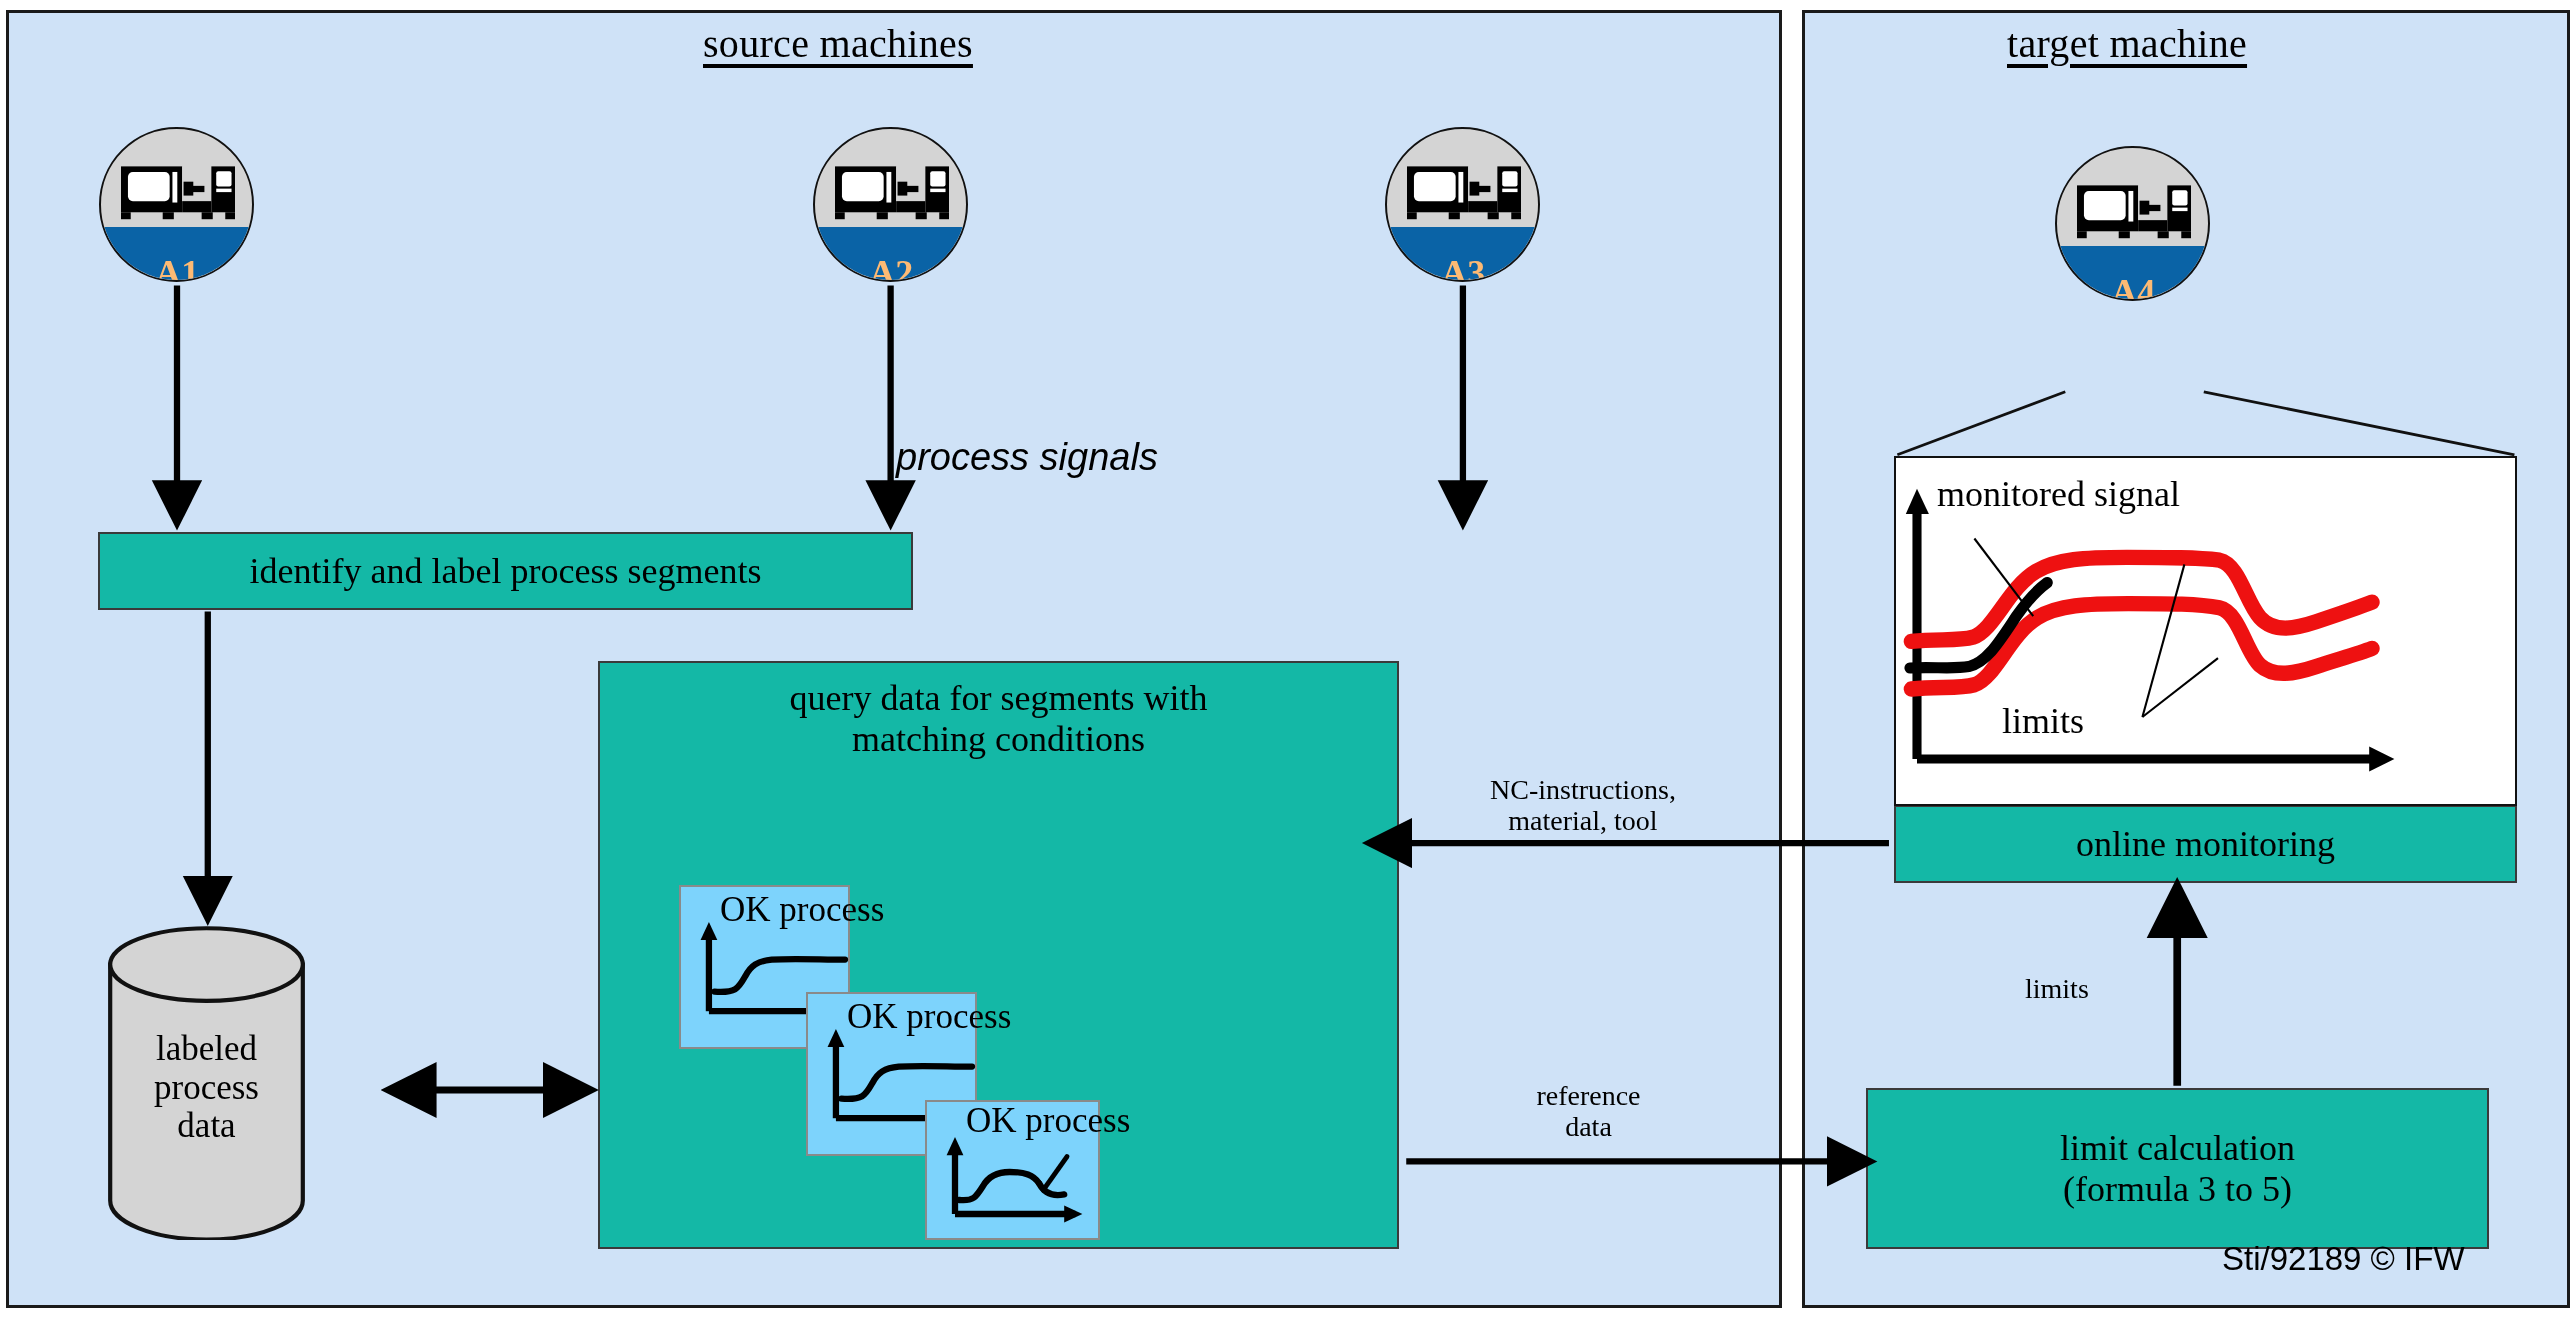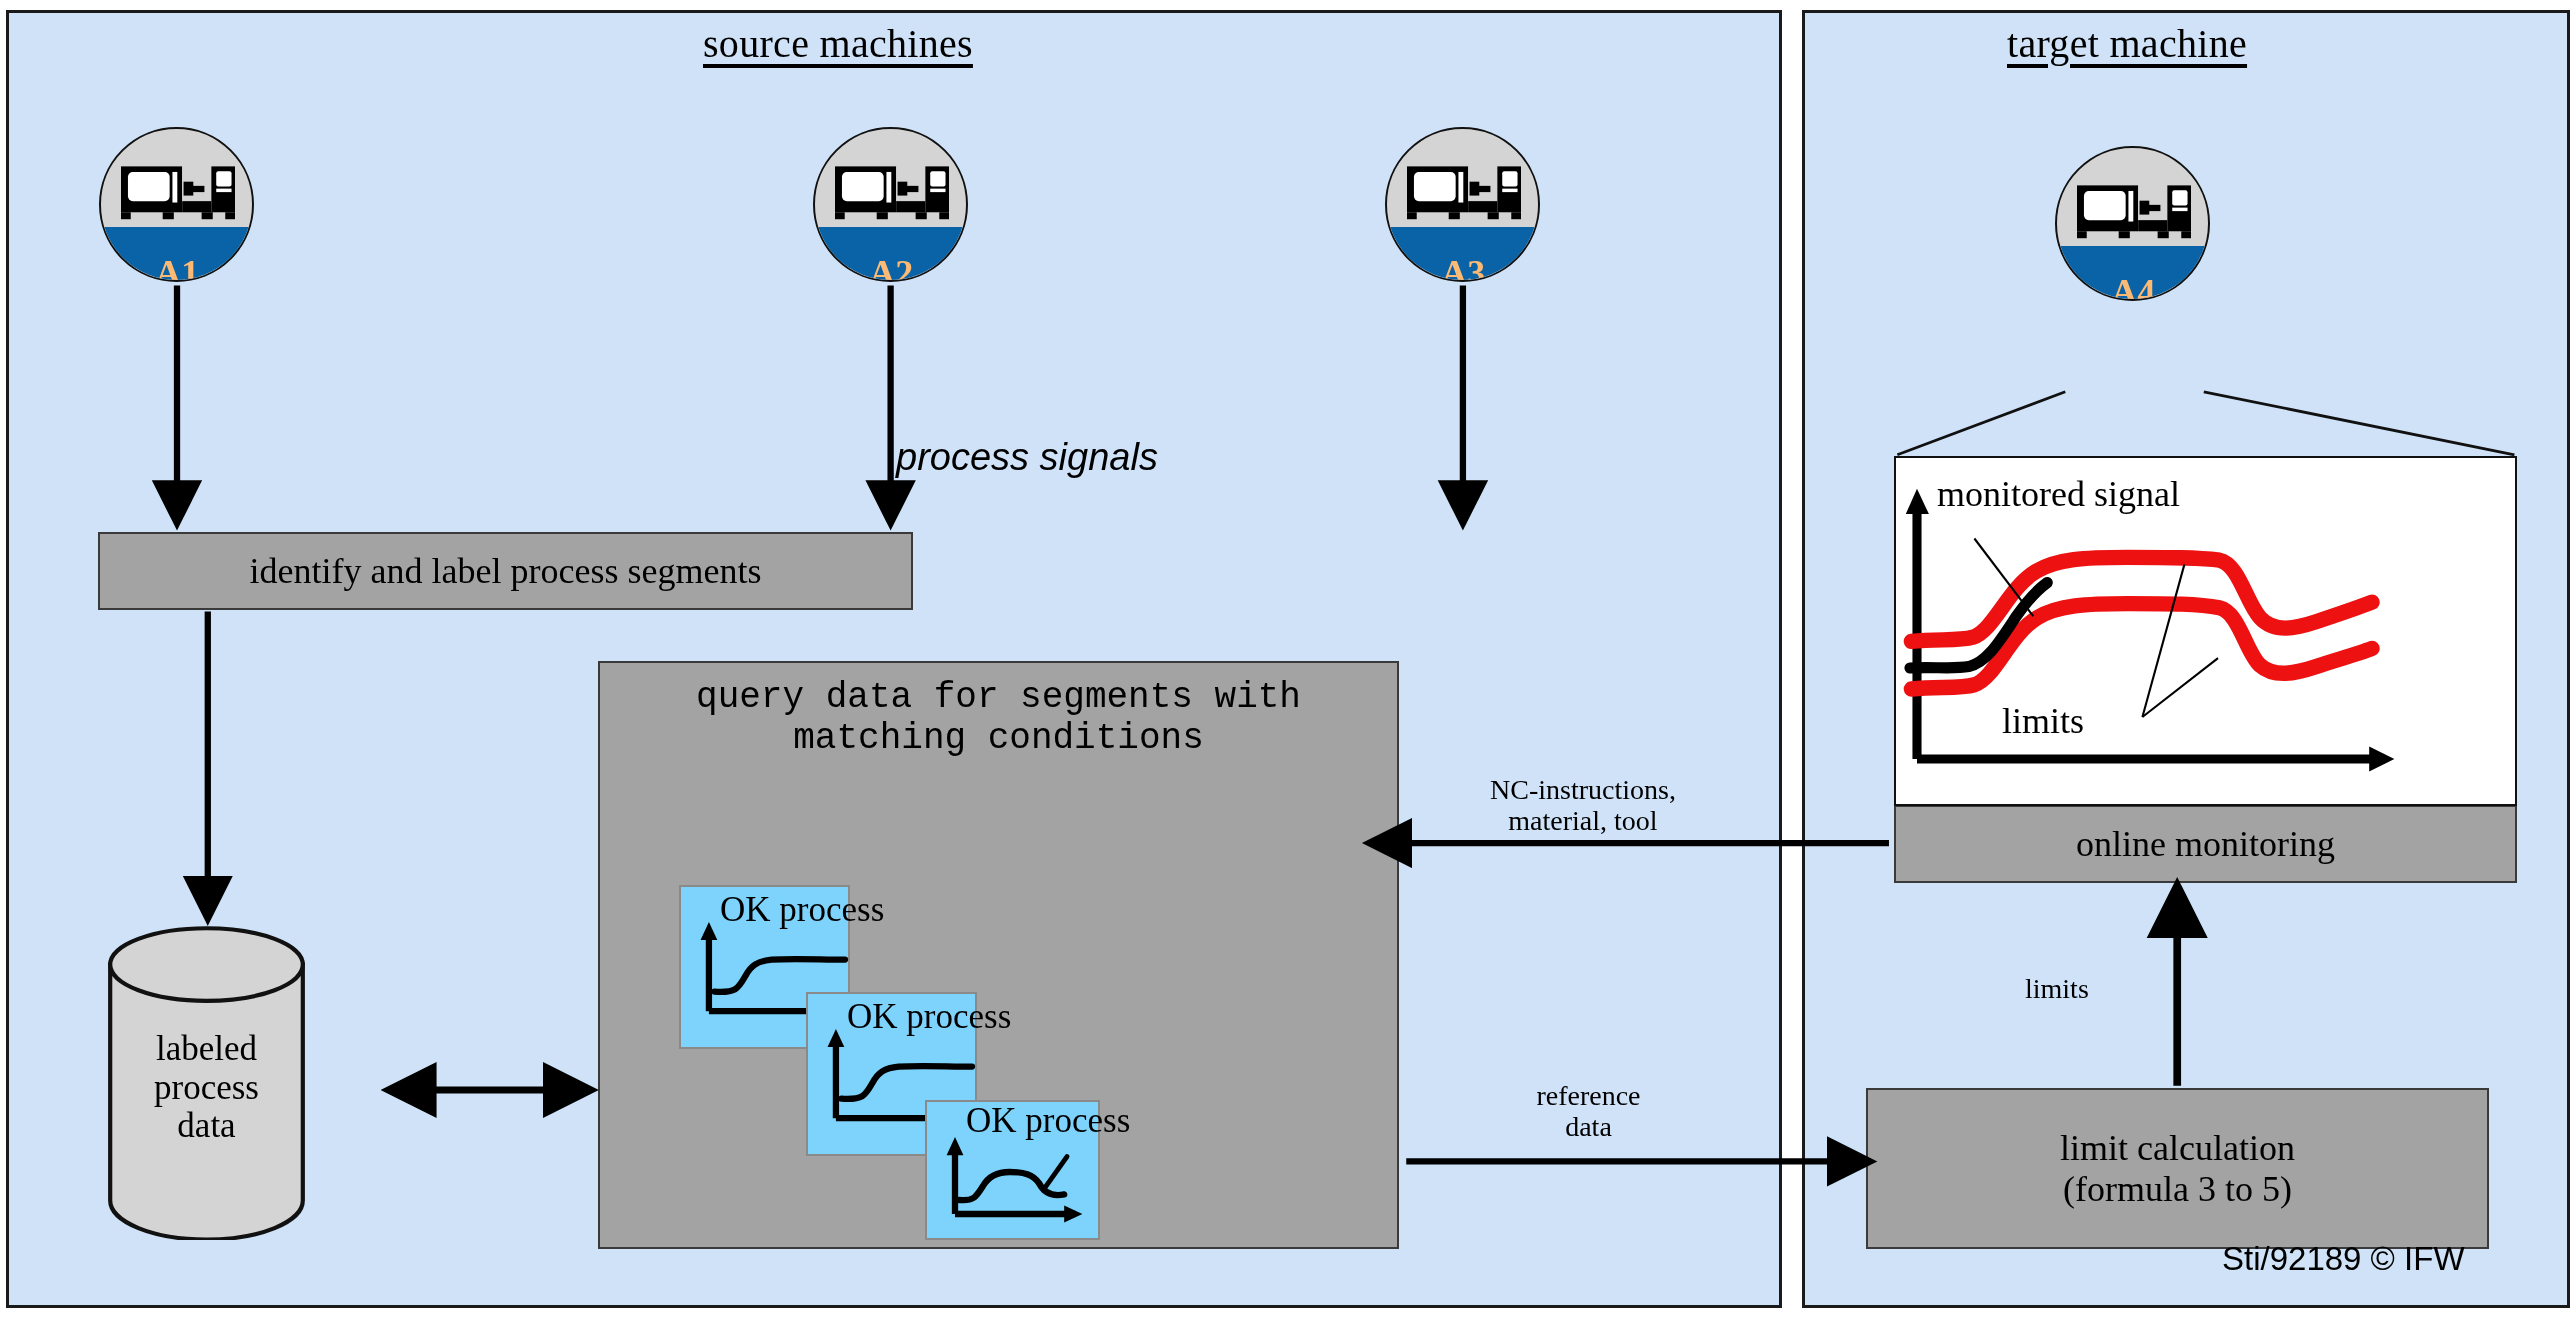--- a/index.html
+++ b/index.html
@@ -74,42 +74,42 @@
     position: absolute;
     left: 18px;
     top: 36px;
     width: 118px;
     height: 57px;
   }
 
   
   .gbox {
     position: absolute;
-    background: #a3a3a3;
+    background: #14b8a6;
     border: 2.8px solid #3a3a3a;
     box-sizing: border-box;
   }
   .gbox-text {
     font-size: 36px;
     color: #000;
     text-align: center;
     line-height: 1.12;
     width: 100%;
   }
 
   #box-identify {
     left: 98px; top: 532px; width: 815px; height: 78px;
     display: flex; align-items: center; justify-content: center;
   }
   #box-query {
     left: 598px; top: 661px; width: 801px; height: 588px;
   }
   #box-query .gbox-text {
     position: absolute;
-    left: 0; top: 15.4px; font-family: Liberation Mono, monospace;
+    left: 0; top: 15.4px;
   }
   #box-online {
     left: 1894px; top: 805px; width: 623px; height: 78px;
     display: flex; align-items: center; justify-content: center;
   }
   #box-limitcalc {
     left: 1866px; top: 1088px; width: 623px; height: 161px;
     display: flex; align-items: center; justify-content: center;
   }
 

